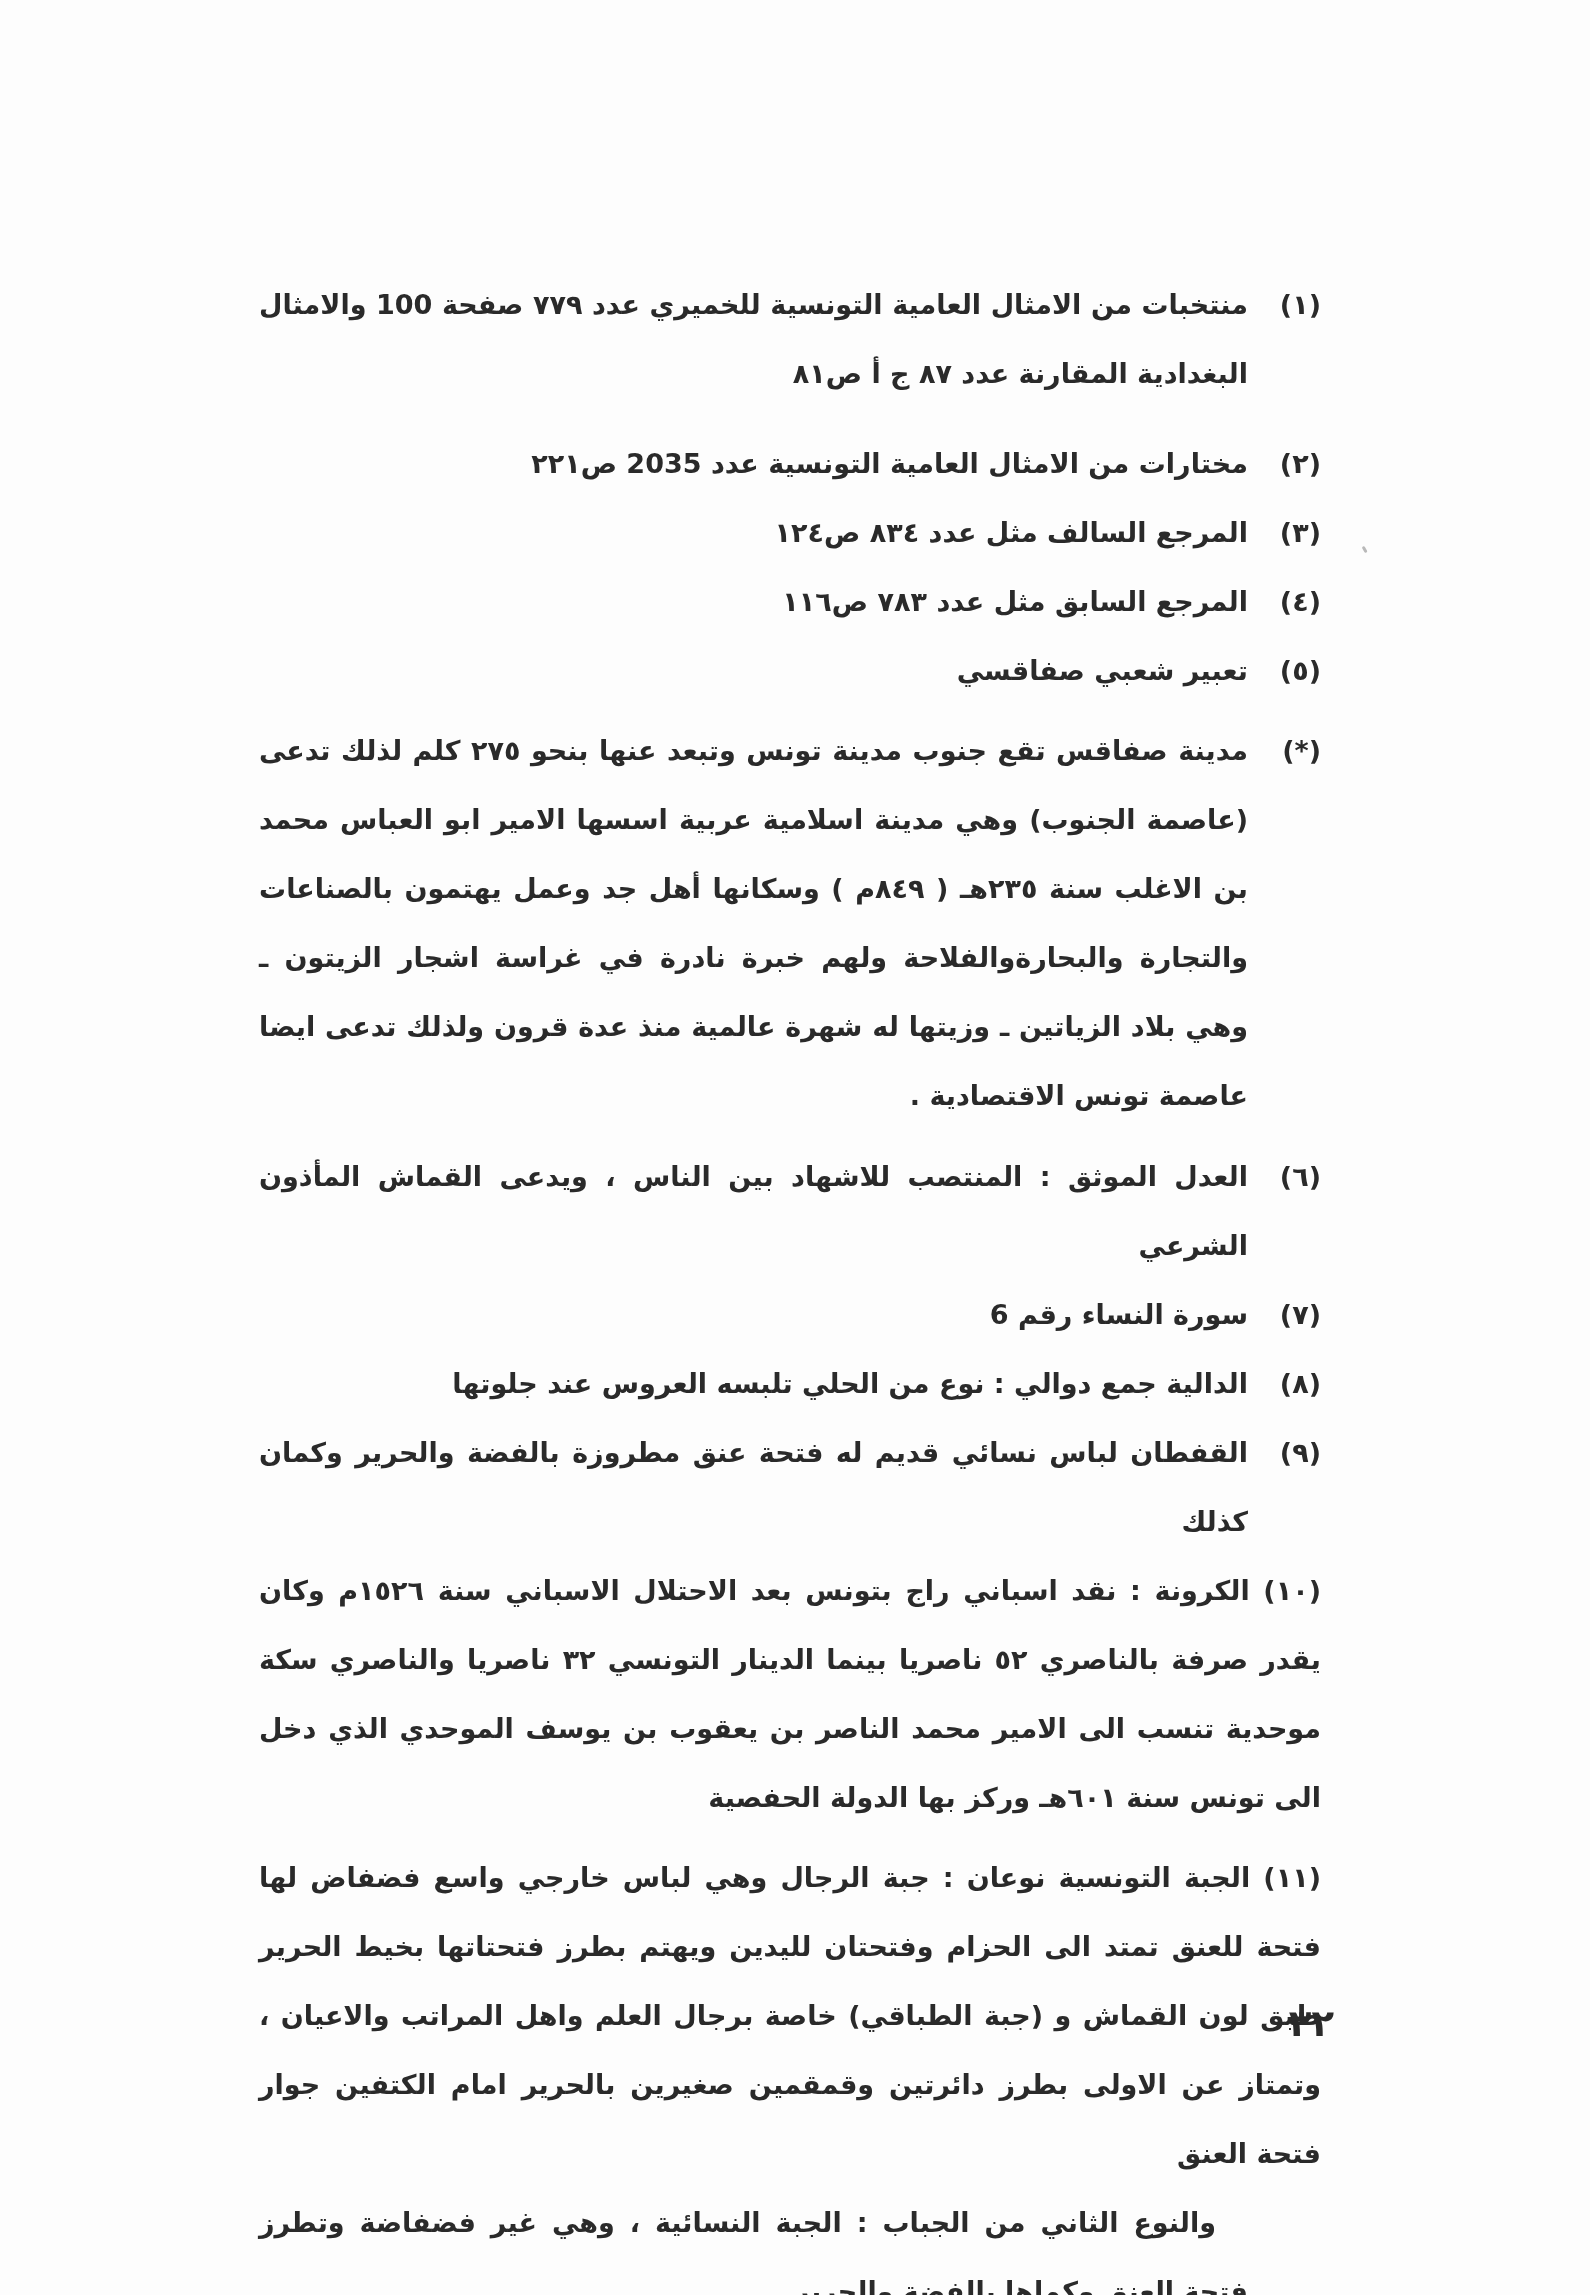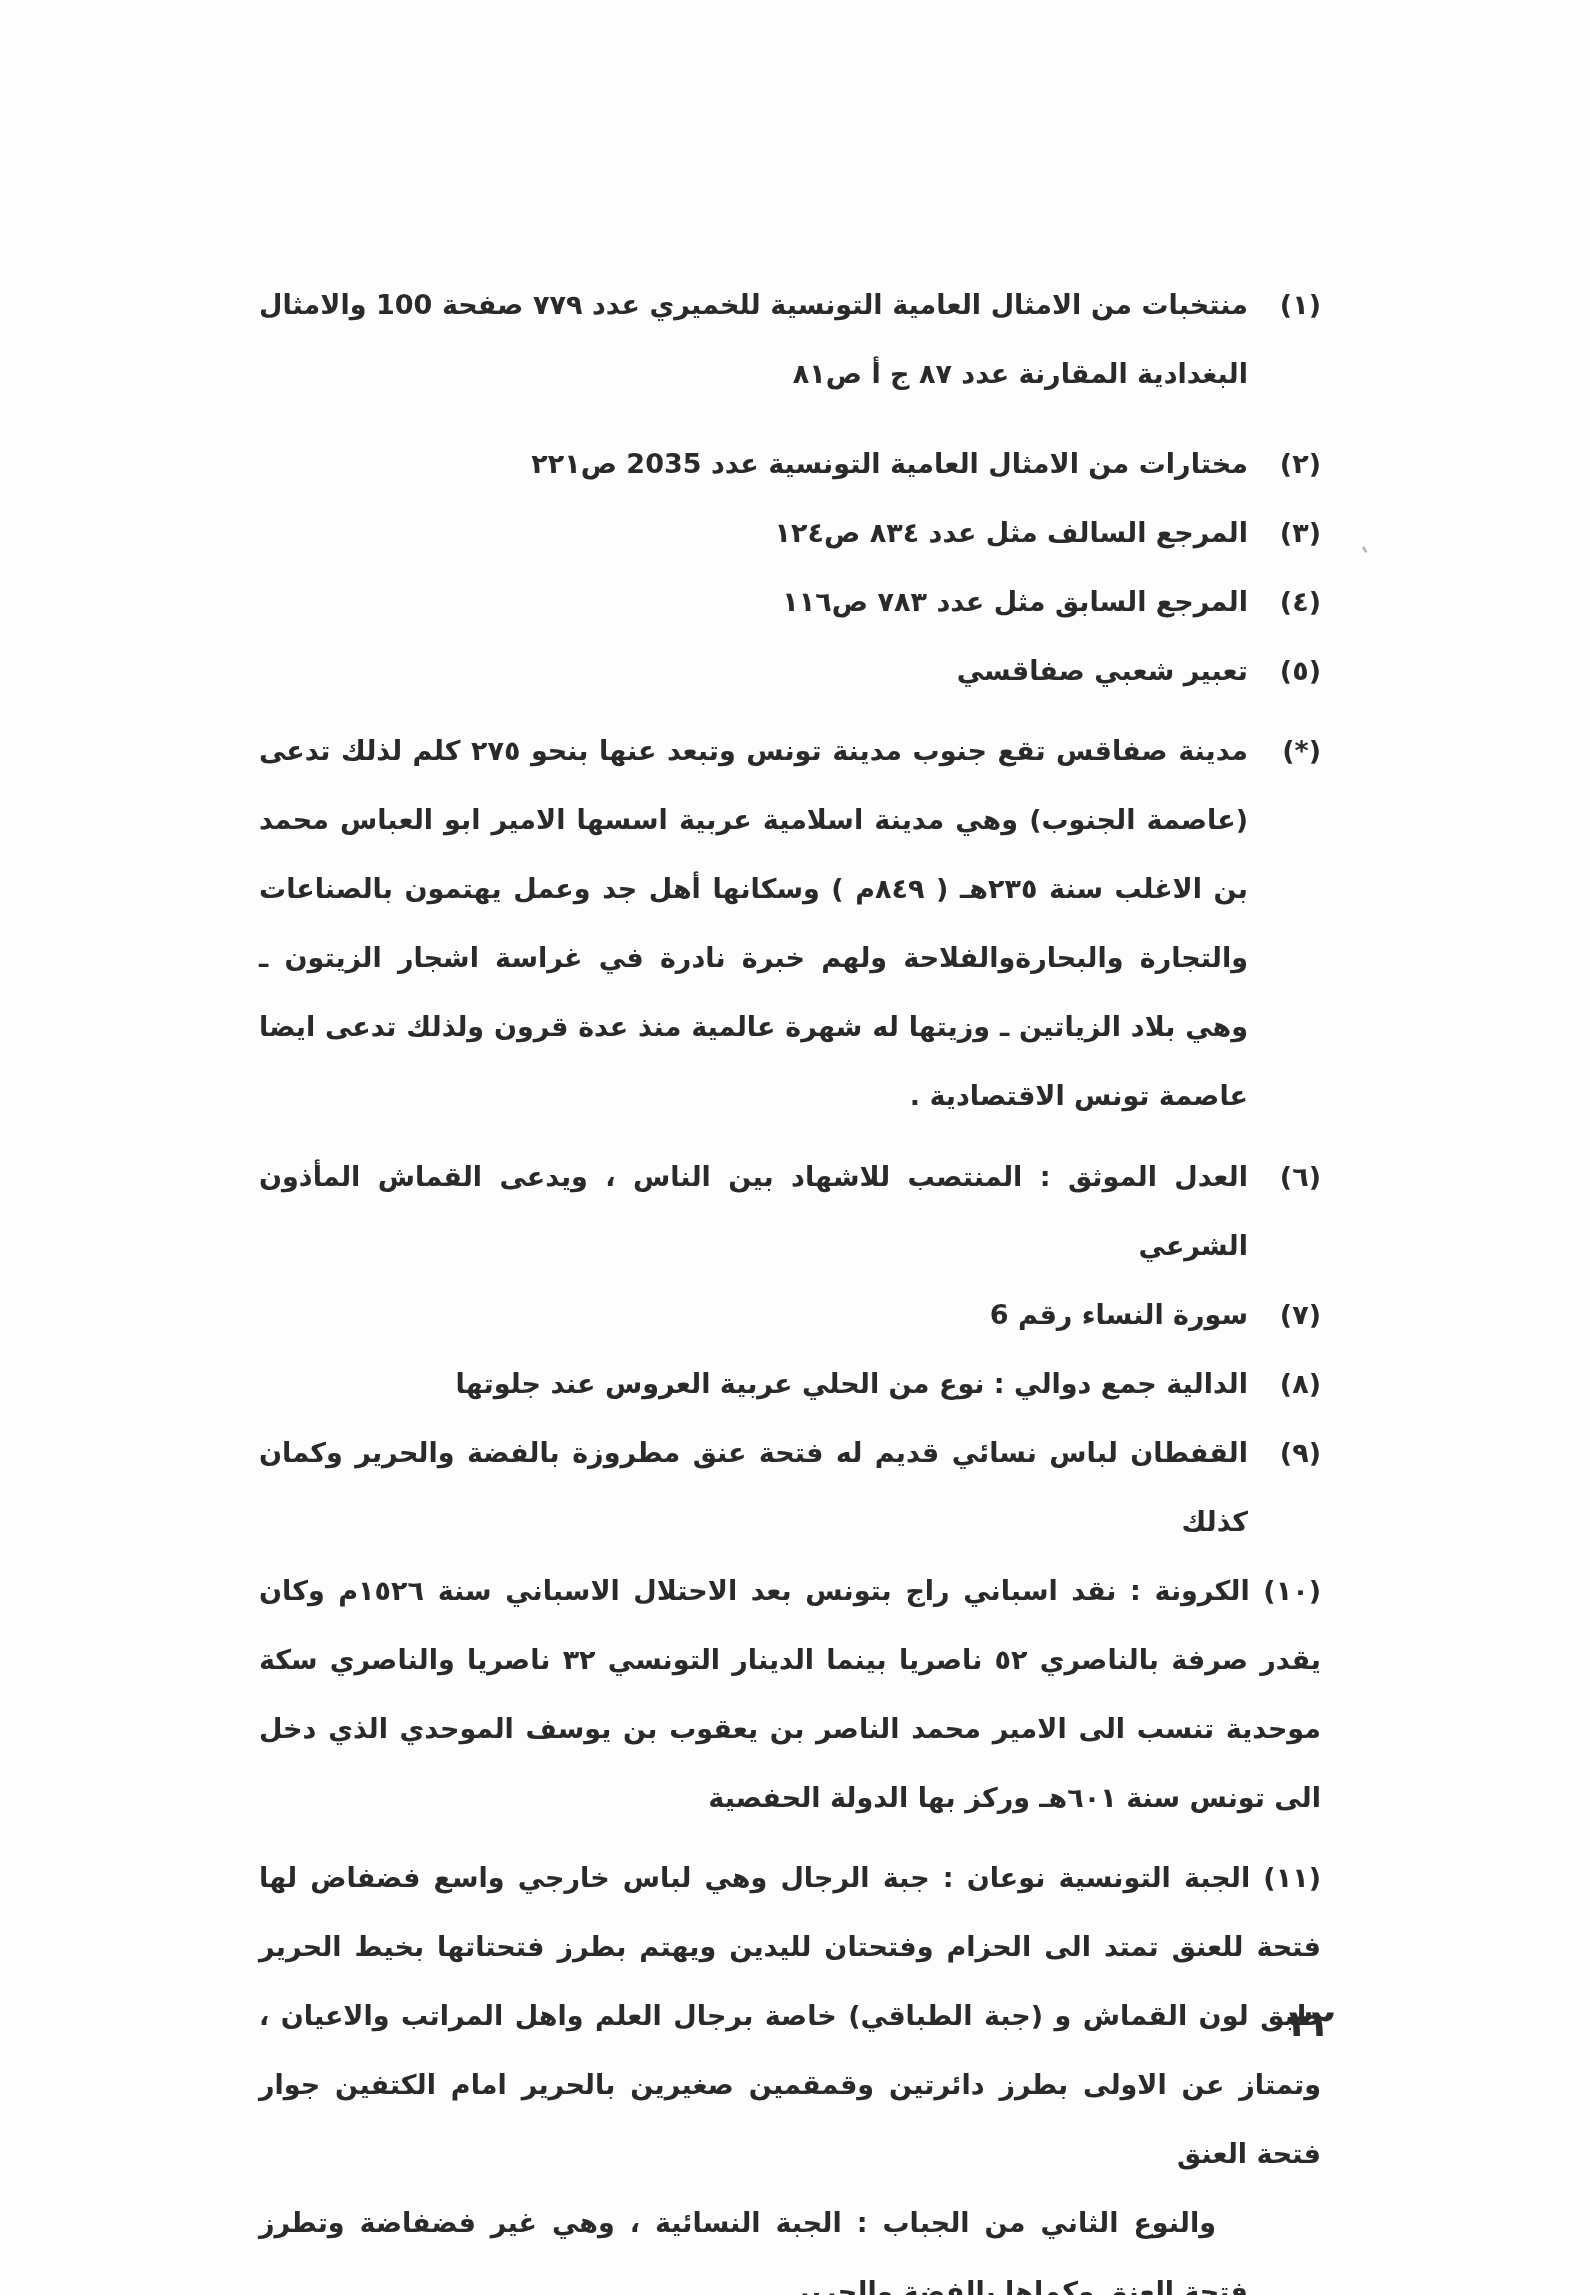--- a/index.html
+++ b/index.html
@@ -130,21 +130,21 @@
       <span class="txt">العدل الموثق : المنتصب للاشهاد بين الناس ، ويدعى القماش المأذون الشرعي</span>
     </div>
 
     <div class="note">
       <span class="num">(٧)</span>
       <span class="txt">سورة النساء رقم 6</span>
     </div>
 
     <div class="note">
       <span class="num">(٨)</span>
-      <span class="txt">الدالية جمع دوالي : نوع من الحلي عربية العروس عند جلوتها</span>
+      <span class="txt">الدالية جمع دوالي : نوع من الحلي تلبسه العروس عند جلوتها</span>
     </div>
 
     <div class="note">
       <span class="num">(٩)</span>
       <span class="txt">القفطان لباس نسائي قديم له فتحة عنق مطروزة بالفضة والحرير وكمان كذلك</span>
     </div>
 
     <div class="note numinline">
       <span class="num">(١٠)</span>
       <span class="txt">الكرونة : نقد اسباني راج بتونس بعد الاحتلال الاسباني سنة ١٥٢٦م وكان يقدر صرفة بالناصري ٥٢ ناصريا بينما الدينار التونسي ٣٢ ناصريا والناصري سكة موحدية تنسب الى الامير محمد الناصر بن يعقوب بن يوسف الموحدي الذي دخل الى تونس سنة ٦٠١هـ وركز بها الدولة الحفصية</span>

